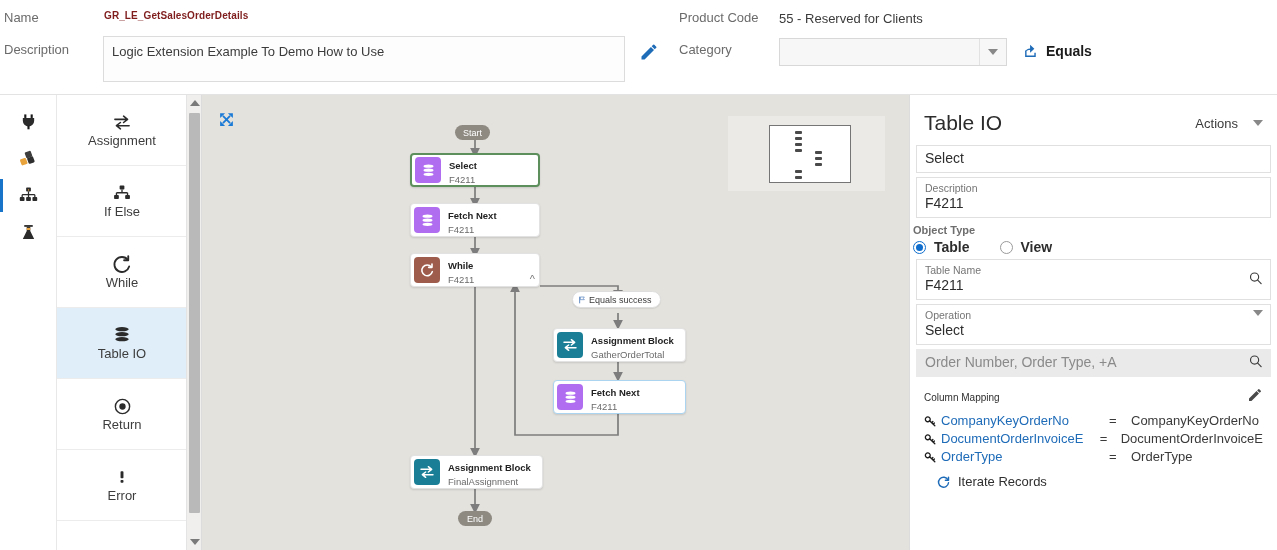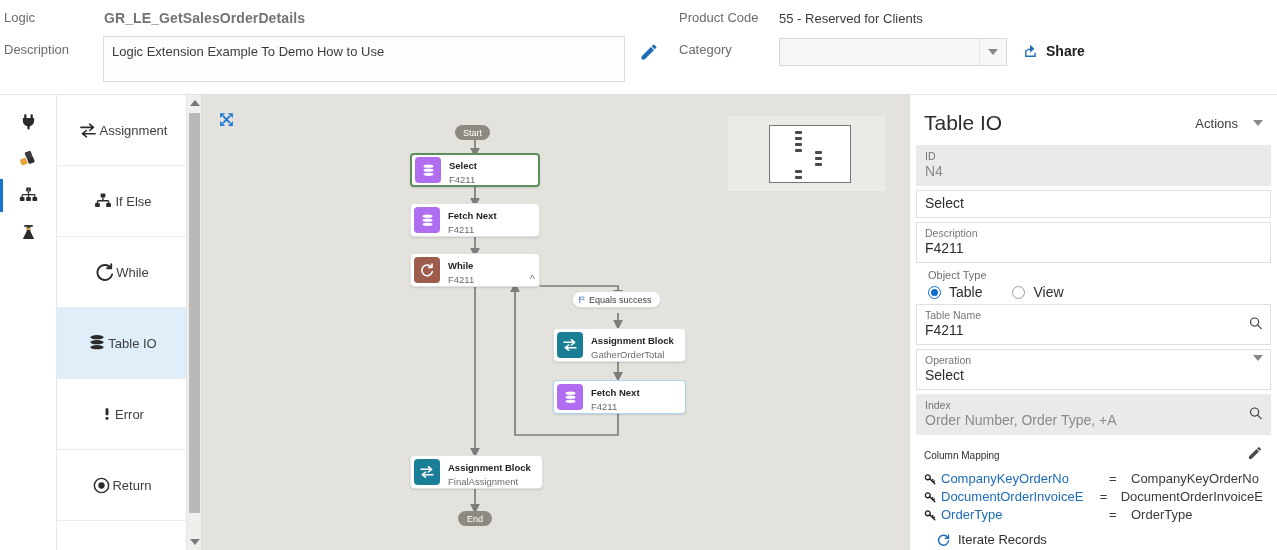--- a/index.html
+++ b/index.html
@@ -26,23 +26,23 @@
     font-family: "Liberation Sans", sans-serif;
   }
   .hdr-name-label { left: 4px; top: 10px; }
   .hdr-desc-label { left: 4px; top: 42px; }
   .hdr-prodcode-label { left: 679px; top: 10px; }
   .hdr-cat-label { left: 679px; top: 42px; }
 
   .hdr-name-value {
     position: absolute;
     left: 104px; top: 10px;
-    font-size: 14px;
+    font-size: 10px;
     font-weight: bold;
-    color: #737373;
+    color: #7f1d1d;
     letter-spacing: .1px;
   }
   .hdr-prod-value {
     position: absolute;
     left: 779px; top: 11px;
     font-size: 13px;
     color: #3b3b3b;
   }
   .desc-box {
     position: absolute;
@@ -132,21 +132,21 @@
     background: #fff;
     border-right: 1px solid #dcdcdc;
     position: relative;
     overflow: hidden;
   }
   .palette-list { width: 130px; }
   .pal-item {
     height: 71px;
     border-bottom: 1px solid #ececec;
     display: flex;
-    flex-direction: row;
+    flex-direction: column;
     align-items: center;
     justify-content: center;
     gap: 1px;
     cursor: pointer;
   }
   .pal-item.selected { background: #dfeef8; }
   .pal-item .pal-lbl {
     font-size: 13px;
     color: #3d3d3d;
   }
@@ -302,21 +302,22 @@
   .fld.readonly { background: #eaeaea; border-color: #eaeaea; }
   .fld .flab { font-size: 10.5px; color: #757575; line-height: 13px; }
   .fld .fval { font-size: 14px; color: #2d2d2d; line-height: 17px; }
   .fld.readonly .fval { color: #8a8a8a; }
   .fld .ficon {
     position: absolute; right: 7px; top: 50%;
     transform: translateY(-50%);
     cursor: pointer;
   }
   .radio-row {
-    margin: 6px 6px 4px 18px;
+    margin: 6px 6px 4px 3px;
+    font-weight: bold;
   }
   .radio-row .rlab { font-size: 11px; color: #6e6e6e; margin-bottom: 3px; }
   .radios { display: flex; align-items: center; gap: 30px; }
   .radio { display: flex; align-items: center; gap: 8px; cursor: pointer; }
   .rdot {
     width: 13px; height: 13px; border-radius: 50%;
     border: 1.5px solid #9a9a9a; background: #fff;
     display: flex; align-items: center; justify-content: center;
   }
   .rdot.on { border-color: #0f6ecd; }
@@ -346,21 +347,21 @@
     display: flex; align-items: center; gap: 7px;
     margin: 8px 0 0 26px;
     font-size: 13px; color: #2f2f2f;
     cursor: pointer;
   }
 </style>
 </head>
 <body>
 
 <div class="header">
-  <div class="hdr-label hdr-name-label">Logic</div>
+  <div class="hdr-label hdr-name-label">Name</div>
   <div class="hdr-name-value">GR_LE_GetSalesOrderDetails</div>
 
   <div class="hdr-label hdr-desc-label">Description</div>
   <textarea class="desc-box" style="">Logic Extension Example To Demo How to Use</textarea>
 
   <span class="pencil-btn">
     <svg width="20" height="20" viewBox="0 0 24 24">
         <path d="M3 17.3V21h3.7L18 9.7l-3.7-3.7L3 17.3zM20.7 7a1 1 0 0 0 0-1.4l-2.3-2.3a1 1 0 0 0-1.4 0l-1.8 1.8L18.9 8.8 20.7 7z" fill="#1e6bb8"></path>
       </svg>
   </span>
@@ -374,21 +375,21 @@
     <span class="caret-box">
         <i class="caret-down"></i>
       </span>
   </div>
 
   <div class="share-btn">
     <svg width="17" height="17" viewBox="0 0 24 24">
       <path d="M3 10v11h15v-6h-2v4H5V12h-2z" fill="#1e6bb8"></path>
       <path d="M10 9c-3.5 0-6 2-7 5 2.2-2 4.3-2.6 7-2.6V15l6-5.5L10 4v5z" fill="#1e6bb8"></path>
     </svg>
-    <span class="lbl">Share</span>
+    <span class="lbl">Equals</span>
   </div>
 </div>
 
 <div class="body-wrap">
 
   <div class="icon-rail">
     <div class="rail-item">
       <svg width="17" height="19" viewBox="0 0 24 24">
         <rect x="6" y="2" width="3" height="5" fill="#1a1a1a"></rect>
         <rect x="15" y="2" width="3" height="5" fill="#1a1a1a"></rect>
@@ -454,33 +455,33 @@
       <div class="pal-item selected">
         <svg width="20" height="20" viewBox="0 0 24 24">
           <ellipse cx="12" cy="5" rx="8" ry="2.6" fill="#2b2b2b"></ellipse>
           <ellipse cx="12" cy="11" rx="8" ry="2.6" fill="#2b2b2b"></ellipse>
           <ellipse cx="12" cy="17" rx="8" ry="2.6" fill="#2b2b2b"></ellipse>
         </svg>
         <span class="pal-lbl">Table IO</span>
       </div>
 
       <div class="pal-item">
+        <svg width="19" height="19" viewBox="0 0 24 24">
+          <circle cx="12" cy="12" r="9" stroke="#2b2b2b" stroke-width="1.8" fill="none"></circle>
+          <circle cx="12" cy="12" r="4" fill="#2b2b2b"></circle>
+        </svg>
+        <span class="pal-lbl">Return</span>
+      </div>
+
+      <div class="pal-item">
         <svg width="14" height="20" viewBox="0 0 24 24">
           <rect x="9.5" y="2" width="5" height="12" rx="1.3" fill="#2b2b2b"></rect>
           <rect x="9.5" y="17" width="5" height="5" rx="1.3" fill="#2b2b2b"></rect>
         </svg>
         <span class="pal-lbl">Error</span>
-      </div>
-
-      <div class="pal-item">
-        <svg width="19" height="19" viewBox="0 0 24 24">
-          <circle cx="12" cy="12" r="9" stroke="#2b2b2b" stroke-width="1.8" fill="none"></circle>
-          <circle cx="12" cy="12" r="4" fill="#2b2b2b"></circle>
-        </svg>
-        <span class="pal-lbl">Return</span>
       </div>
 
     </div>
 
     <div class="pal-scroll">
       <div class="arrow up">
           <i class="tri-up"></i>
         </div>
       <div class="pal-thumb"></div>
       <div class="arrow down">
@@ -629,24 +630,20 @@
   <div class="props">
 
     <div class="props-head">
       <span class="props-title">Table IO</span>
       <span class="actions-btn">
         <span>Actions</span>
         <i class="caret-down"></i>
       </span>
     </div>
 
-    <div class="fld readonly">
-      <div class="flab">ID</div>
-      <div class="fval">N4</div>
-    </div>
 
     <div class="fld">
       <div class="fval">Select</div>
     </div>
 
     <div class="fld">
       <div class="flab">Description</div>
       <div class="fval">F4211</div>
     </div>
 
@@ -675,21 +672,20 @@
       </span>
     </div>
 
     <div class="fld">
       <div class="flab">Operation</div>
       <div class="fval">Select</div>
       <span class="ficon"><i class="caret-down"></i></span>
     </div>
 
     <div class="fld readonly">
-      <div class="flab">Index</div>
       <div class="fval">Order Number, Order Type, +A</div>
       <span class="ficon">
         <svg width="15" height="15" viewBox="0 0 24 24">
             <circle cx="10.5" cy="10.5" r="6.5" stroke="#3d3d3d" stroke-width="1.9" fill="none"></circle>
             <path d="M15.5 15.5L21 21" stroke="#3d3d3d" stroke-width="1.9" stroke-linecap="round"></path>
           </svg>
       </span>
     </div>
 
     <div class="colmap-head">

